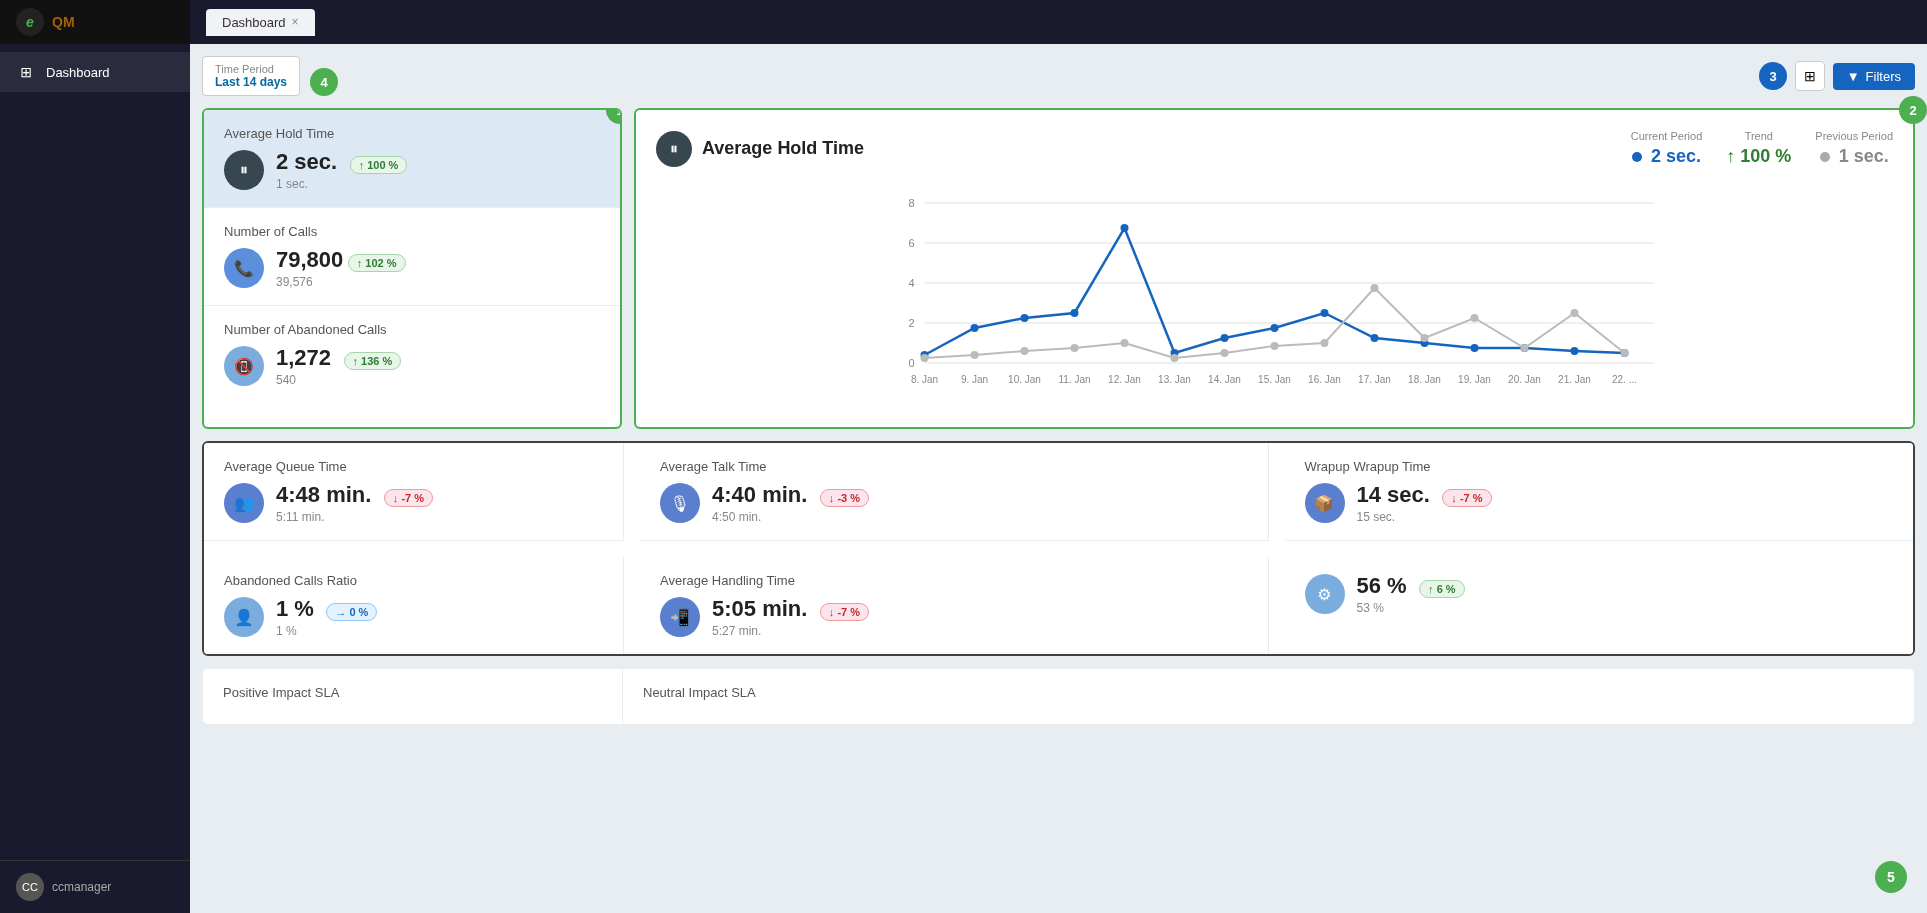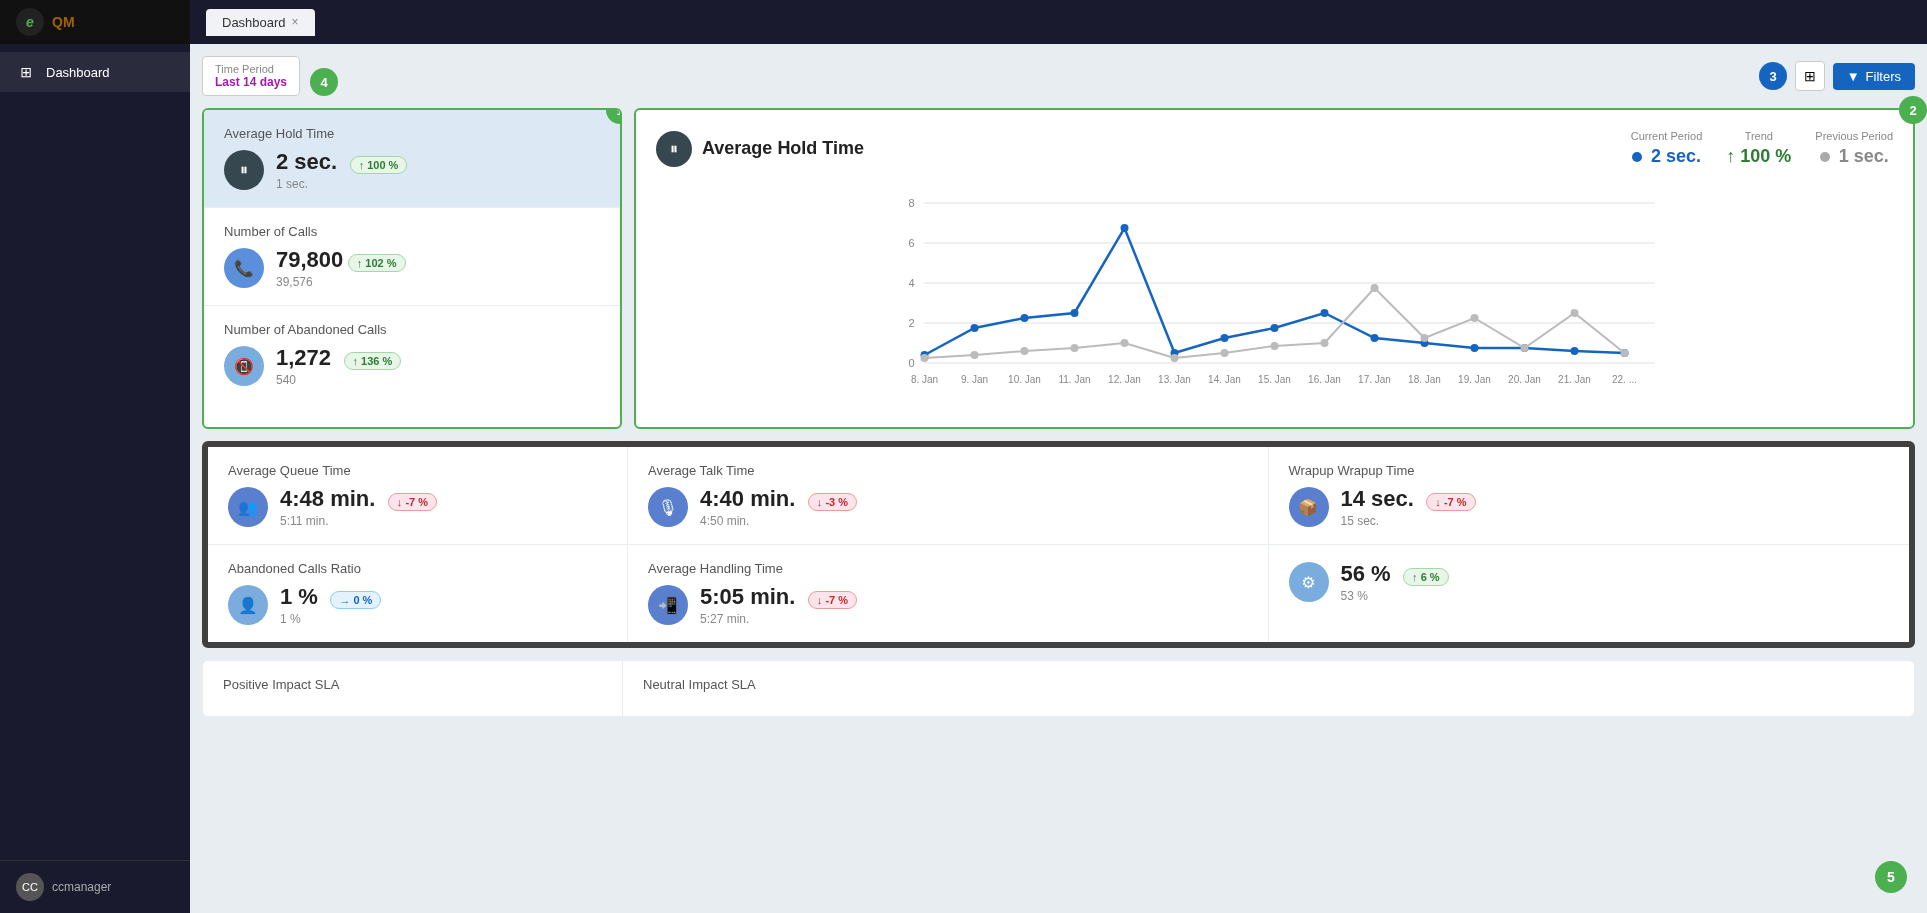--- a/index.html
+++ b/index.html
@@ -105,21 +105,21 @@
     .filter-left { display: flex; align-items: flex-end; gap: 10px; }
     .time-period-box {
       background: #fff;
       border: 1px solid #ccc;
       border-radius: 4px;
       padding: 6px 12px;
       font-size: 12px;
       cursor: pointer;
     }
     .time-period-label { color: #888; font-size: 11px; }
-    .time-period-value { color: #a21caf; font-weight: 600; font-size: 12px; }
+    .time-period-value { color: #0369a1; font-weight: 600; font-size: 12px; }
     .badge-circle {
       width: 28px; height: 28px;
       border-radius: 50%;
       background: #4caf50;
       color: #fff;
       font-size: 13px; font-weight: bold;
       display: flex; align-items: center; justify-content: center;
     }
     .filter-right { display: flex; align-items: center; gap: 8px; }
     .btn-icon {
@@ -236,22 +236,22 @@
     .metric-card-standalone {
       background: #fff;
       border-radius: 6px;
       padding: 16px 20px;
       cursor: pointer;
     }
 
     .grid-2x3 {
       display: grid;
       grid-template-columns: 420px 1fr 1fr;
-      gap: 0;
-      border: 6px solid #404040;
+      gap: 16px;
+      border: 2px solid #404040;
       border-radius: 6px;
       overflow: hidden;
       background: #fff;
       margin-top: 12px;
     }
     .grid-2x3 .metric-card-standalone {
       border-right: 1px solid #e8edf2;
       border-bottom: 1px solid #e8edf2;
       border-radius: 0;
     }

